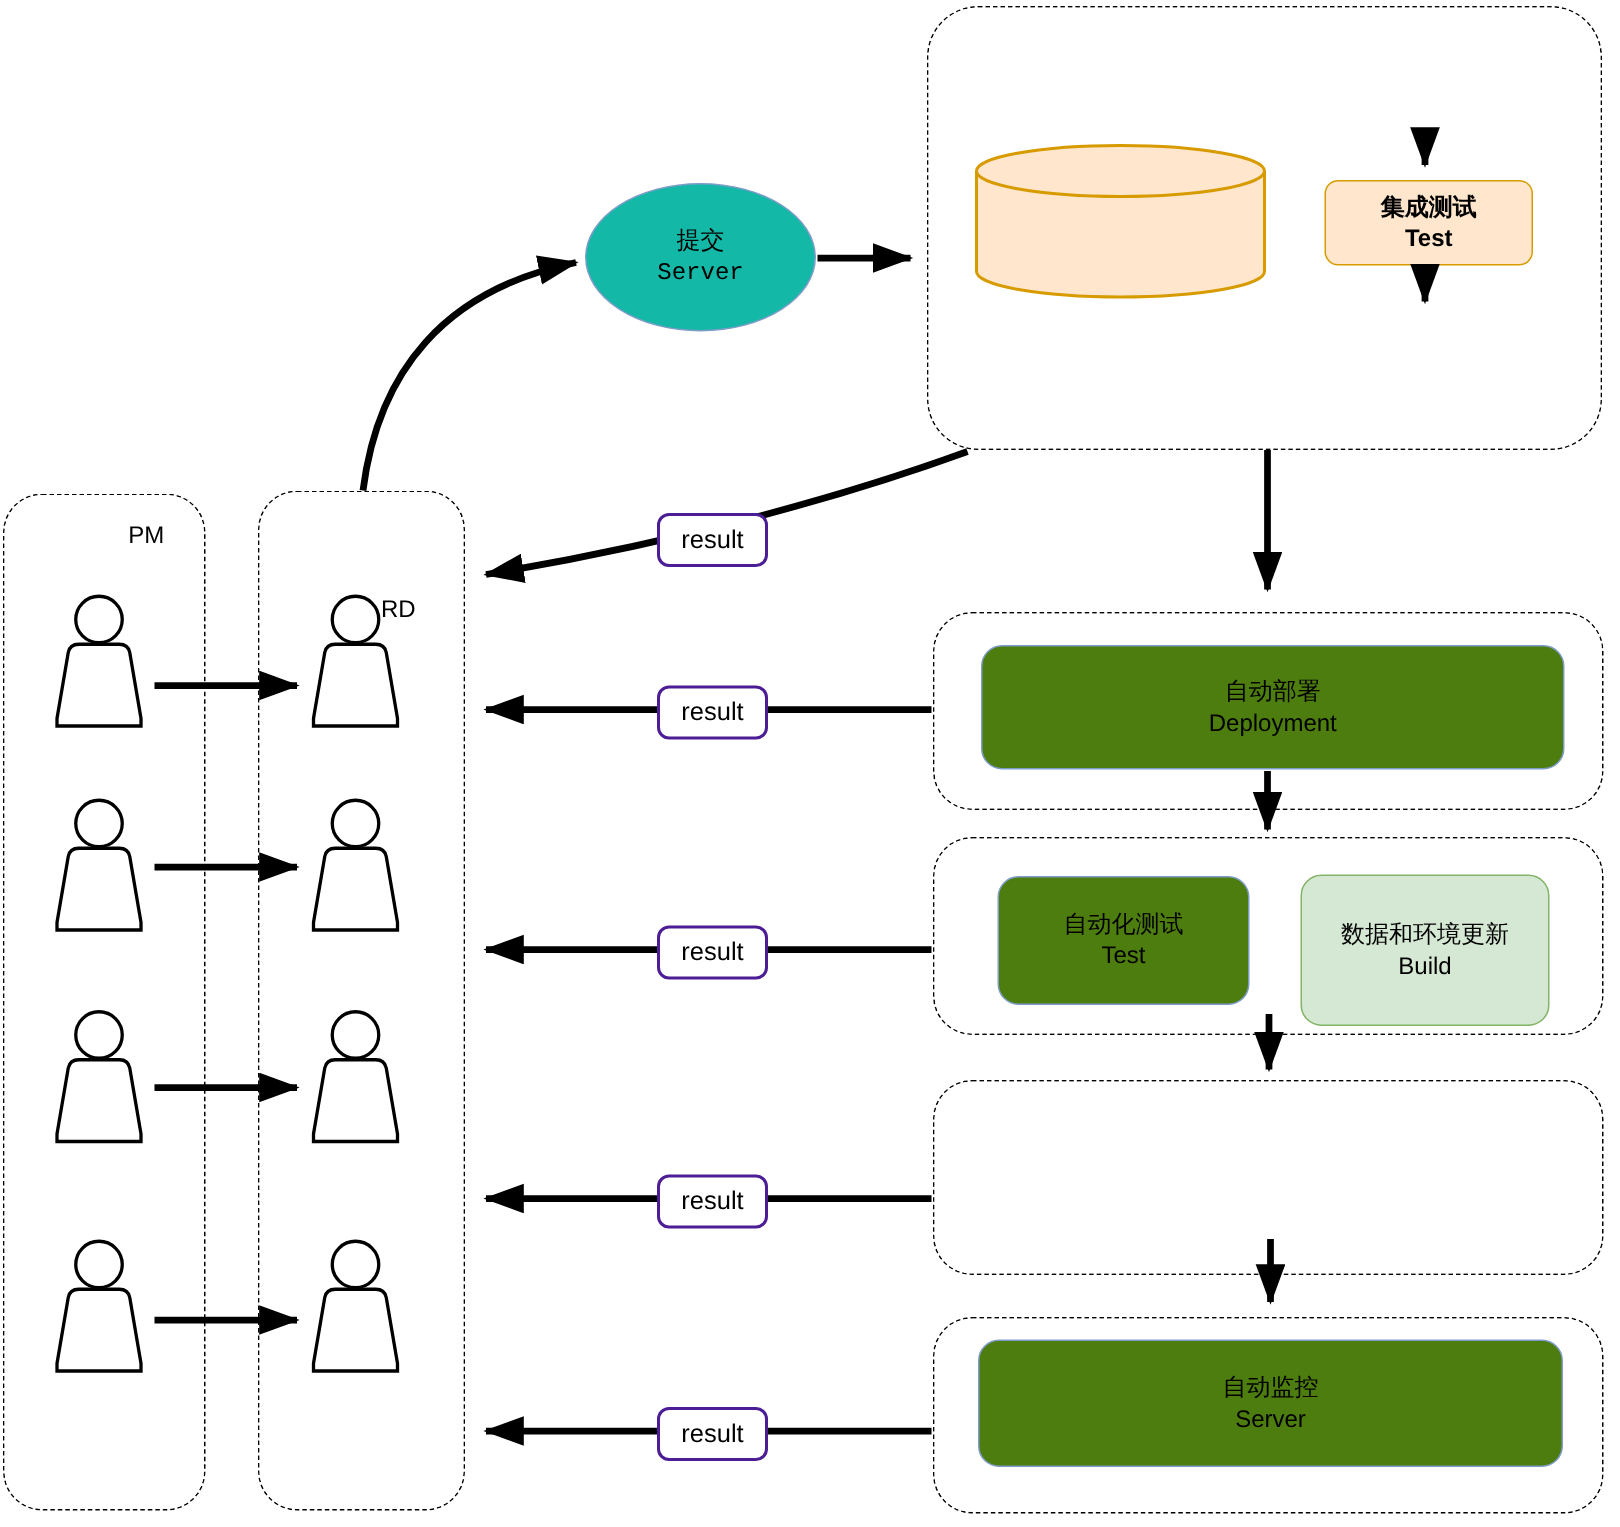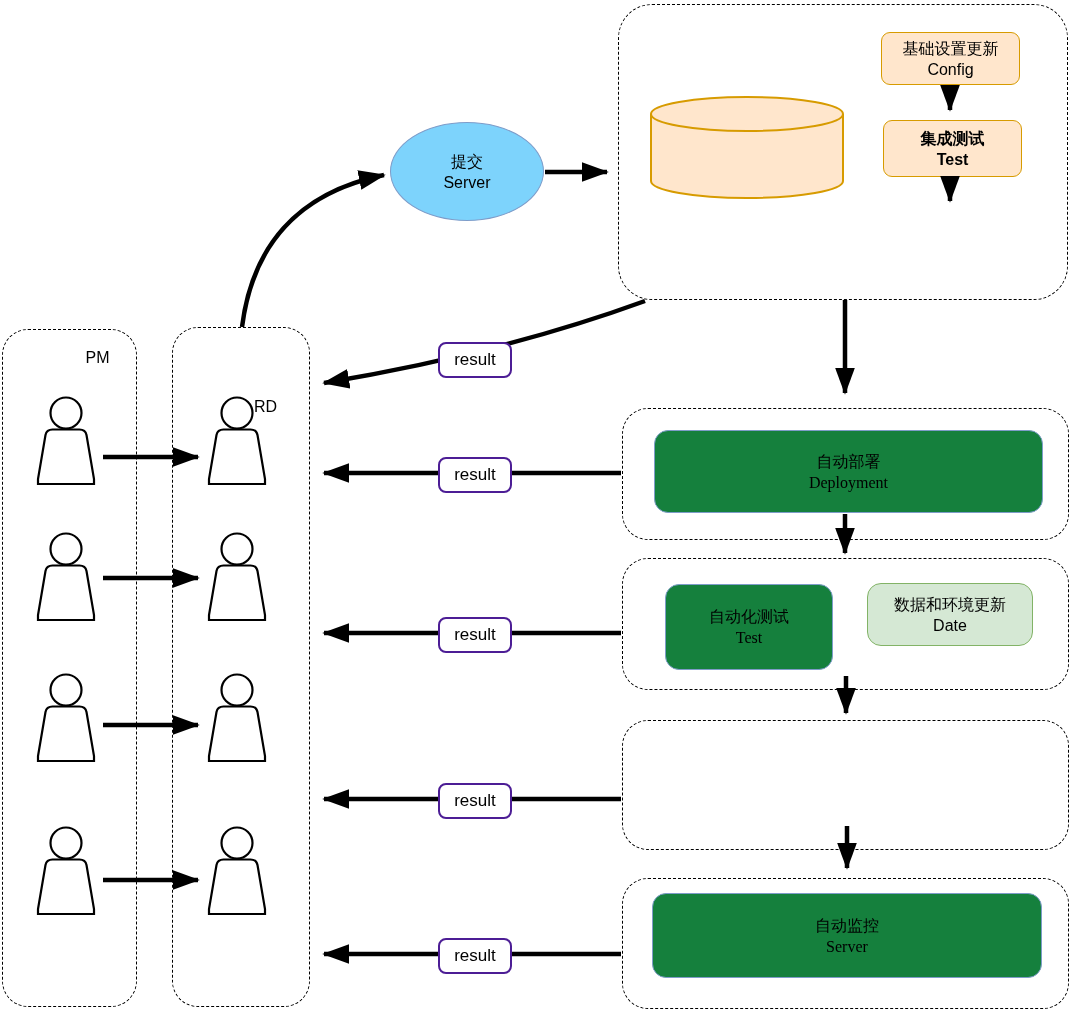--- a/index.html
+++ b/index.html
@@ -8,24 +8,24 @@
     font-family:"Liberation Sans","DejaVu Sans",sans-serif;color:#000;
   }
   .dashed{
     position:absolute;border:1.6px dashed #000;border-radius:26px;background:transparent;
     box-sizing:border-box;
   }
   .node{
     position:absolute;display:flex;flex-direction:column;align-items:center;justify-content:center;
     text-align:center;font-size:16px;line-height:21px;box-sizing:border-box;
   }
-  .blue{background:#15803d;border:1.5px solid #7e9cc9;border-radius:14px;font-family:Liberation Serif, serif;}
+  .blue{background:#4d7c0f;border:1.5px solid #7e9cc9;border-radius:14px;}
   .green{background:#d5e8d4;border:1.5px solid #82b366;border-radius:14px;}
   .orange{background:#ffe6cc;border:1.5px solid #d79b00;border-radius:9px;}
-  .ellipse{background:#7dd3fc;border:1.5px solid #7e9cc9;border-radius:50%;}
+  .ellipse{background:#14b8a6;border:1.5px solid #7e9cc9;border-radius:50%;font-family:Liberation Mono, monospace;}
   .result-label{
     position:absolute;left:438px;width:70px;height:32px;z-index:6;
     background:#fff;border:2px solid #4c1d95;border-radius:8px;
     display:flex;align-items:center;justify-content:center;font-size:17px;
   }
   .col-label{position:absolute;font-size:16px;text-align:center;z-index:2;}
   #arrow-layer{position:absolute;left:0;top:0;z-index:5;pointer-events:none;}
   .person{position:absolute;z-index:2;}
   .cyl-text{
     position:absolute;left:651px;top:130px;width:192px;height:60px;z-index:3;
@@ -47,45 +47,41 @@
   <div class="dashed" style="left:172px;top:327px;width:138px;height:680px;"></div>
 
   <div class="col-label" style="left:70px;top:349px;width:55px;">PM</div>
   <div class="col-label" style="left:238px;top:350px;width:55px;margin-top:48px;">RD</div>
 
   <div class="node ellipse" style="left:390px;top:122px;width:154px;height:99px;">
     <div>提交</div>
     <div>Server</div>
   </div>
 
-  <div class="node orange" style="left:881px;top:32px;width:139px;height:53px;">
-    <div>基础设置更新</div>
-    <div>Config</div>
-  </div>
   <div class="node orange" style="left:883px;top:120px;width:139px;height:57px;font-weight:bold;">
     <div>集成测试</div>
     <div>Test</div>
   </div>
 
   <div class="cyl-text">
     <div>代码仓库</div>
     <div>CI Server</div>
   </div>
 
   <div class="node blue" style="left:654px;top:430px;width:389px;height:83px;">
     <div>自动部署</div>
     <div>Deployment</div>
   </div>
   <div class="node blue" style="left:665px;top:584px;width:168px;height:86px;align-items:center;">
     <div>自动化测试</div>
     <div>Test</div>
   </div>
-  <div class="node green" style="left:867px;top:583px;width:166px;height:63px;justify-content:center;">
+  <div class="node green" style="left:867px;top:583px;width:166px;height:101px;justify-content:center;">
     <div>数据和环境更新</div>
-    <div>Date</div>
+    <div>Build</div>
   </div>
   <div class="node blue" style="left:652px;top:893px;width:390px;height:85px;">
     <div>自动监控</div>
     <div>Server</div>
   </div>
 
   <div class="result-label" style="top:342px;">
     <span>result</span>
     </div>
   <div class="result-label" style="top:457px;">

